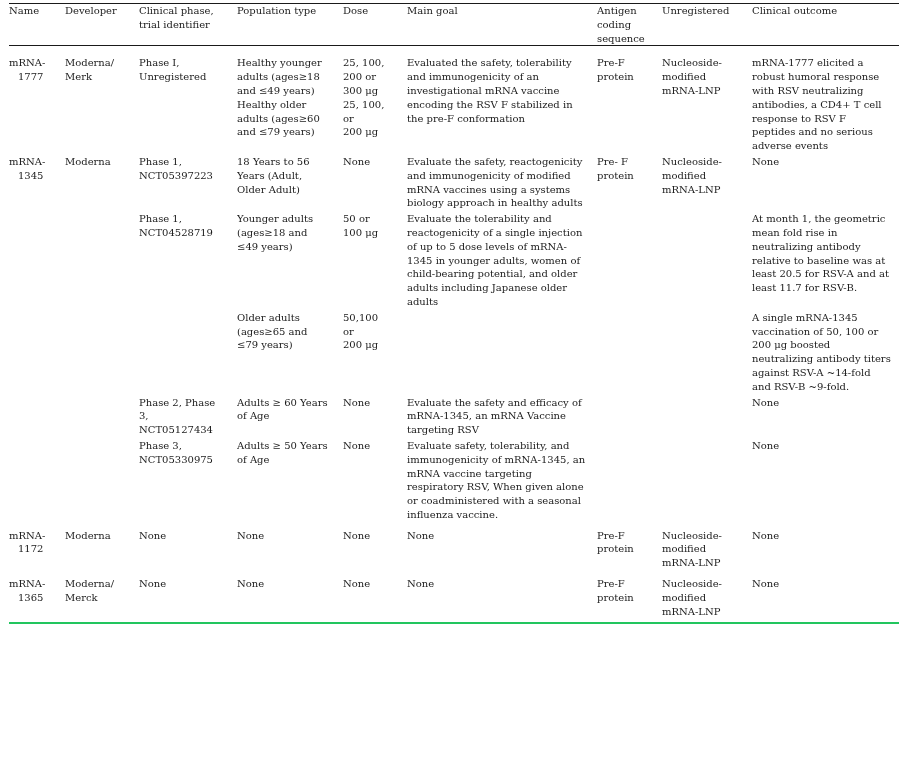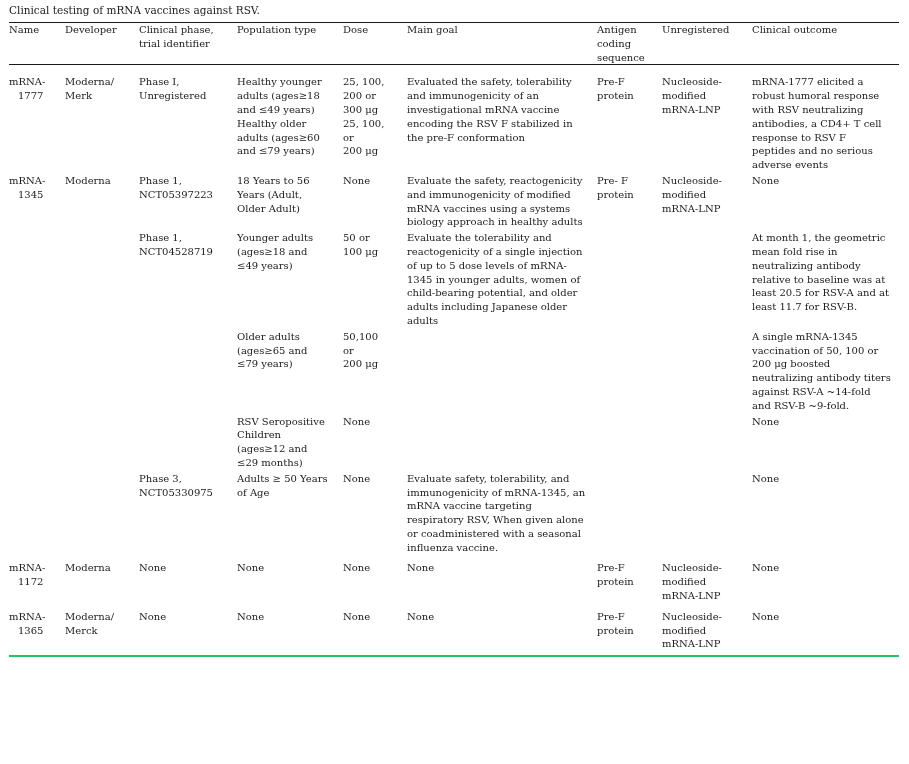--- a/index.html
+++ b/index.html
@@ -56,21 +56,20 @@
     padding-left: 9px !important;
     text-indent: -9px;
   }
   th.th-name { padding-left: 0; text-indent: 0; }
 </style>
 </head>
 <body>
 
 <div class="page">
 
-  <p class="table-title">Clinical testing of mRNA vaccines against RSV.</p>
 
   <table class="clinical-table">
     <colgroup>
       <col style="width:56px">
         <col style="width:74px">
         <col style="width:98px">
       <col style="width:106px">
         <col style="width:64px">
         <col style="width:190px">
       <col style="width:65px">
@@ -162,27 +161,27 @@
 or
 200 μg</td>
         <td></td>
         <td></td>
         <td></td>
         <td>A single mRNA-1345 vaccination of 50, 100 or 200 μg boosted neutralizing antibody titers against RSV-A ~14-fold and RSV-B ~9-fold.</td>
       </tr>
       <tr class="sub-row">
         <td class="td-name"></td>
         <td></td>
-        <td></td>
-        <td>RSV Seropositive
-Children
-(ages≥12 and
-≤29 months)</td>
-        <td>None</td>
-        <td></td>
+        <td>Phase 2, Phase
+3,
+NCT05127434</td>
+        <td>Adults ≥ 60 Years
+of Age</td>
+        <td>None</td>
+        <td>Evaluate the safety and efficacy of mRNA-1345, an mRNA Vaccine targeting RSV</td>
         <td></td>
         <td></td>
         <td>None</td>
       </tr>
       <tr class="sub-row">
         <td class="td-name"></td>
         <td></td>
         <td>Phase 3,
 NCT05330975</td>
         <td>Adults ≥ 50 Years

